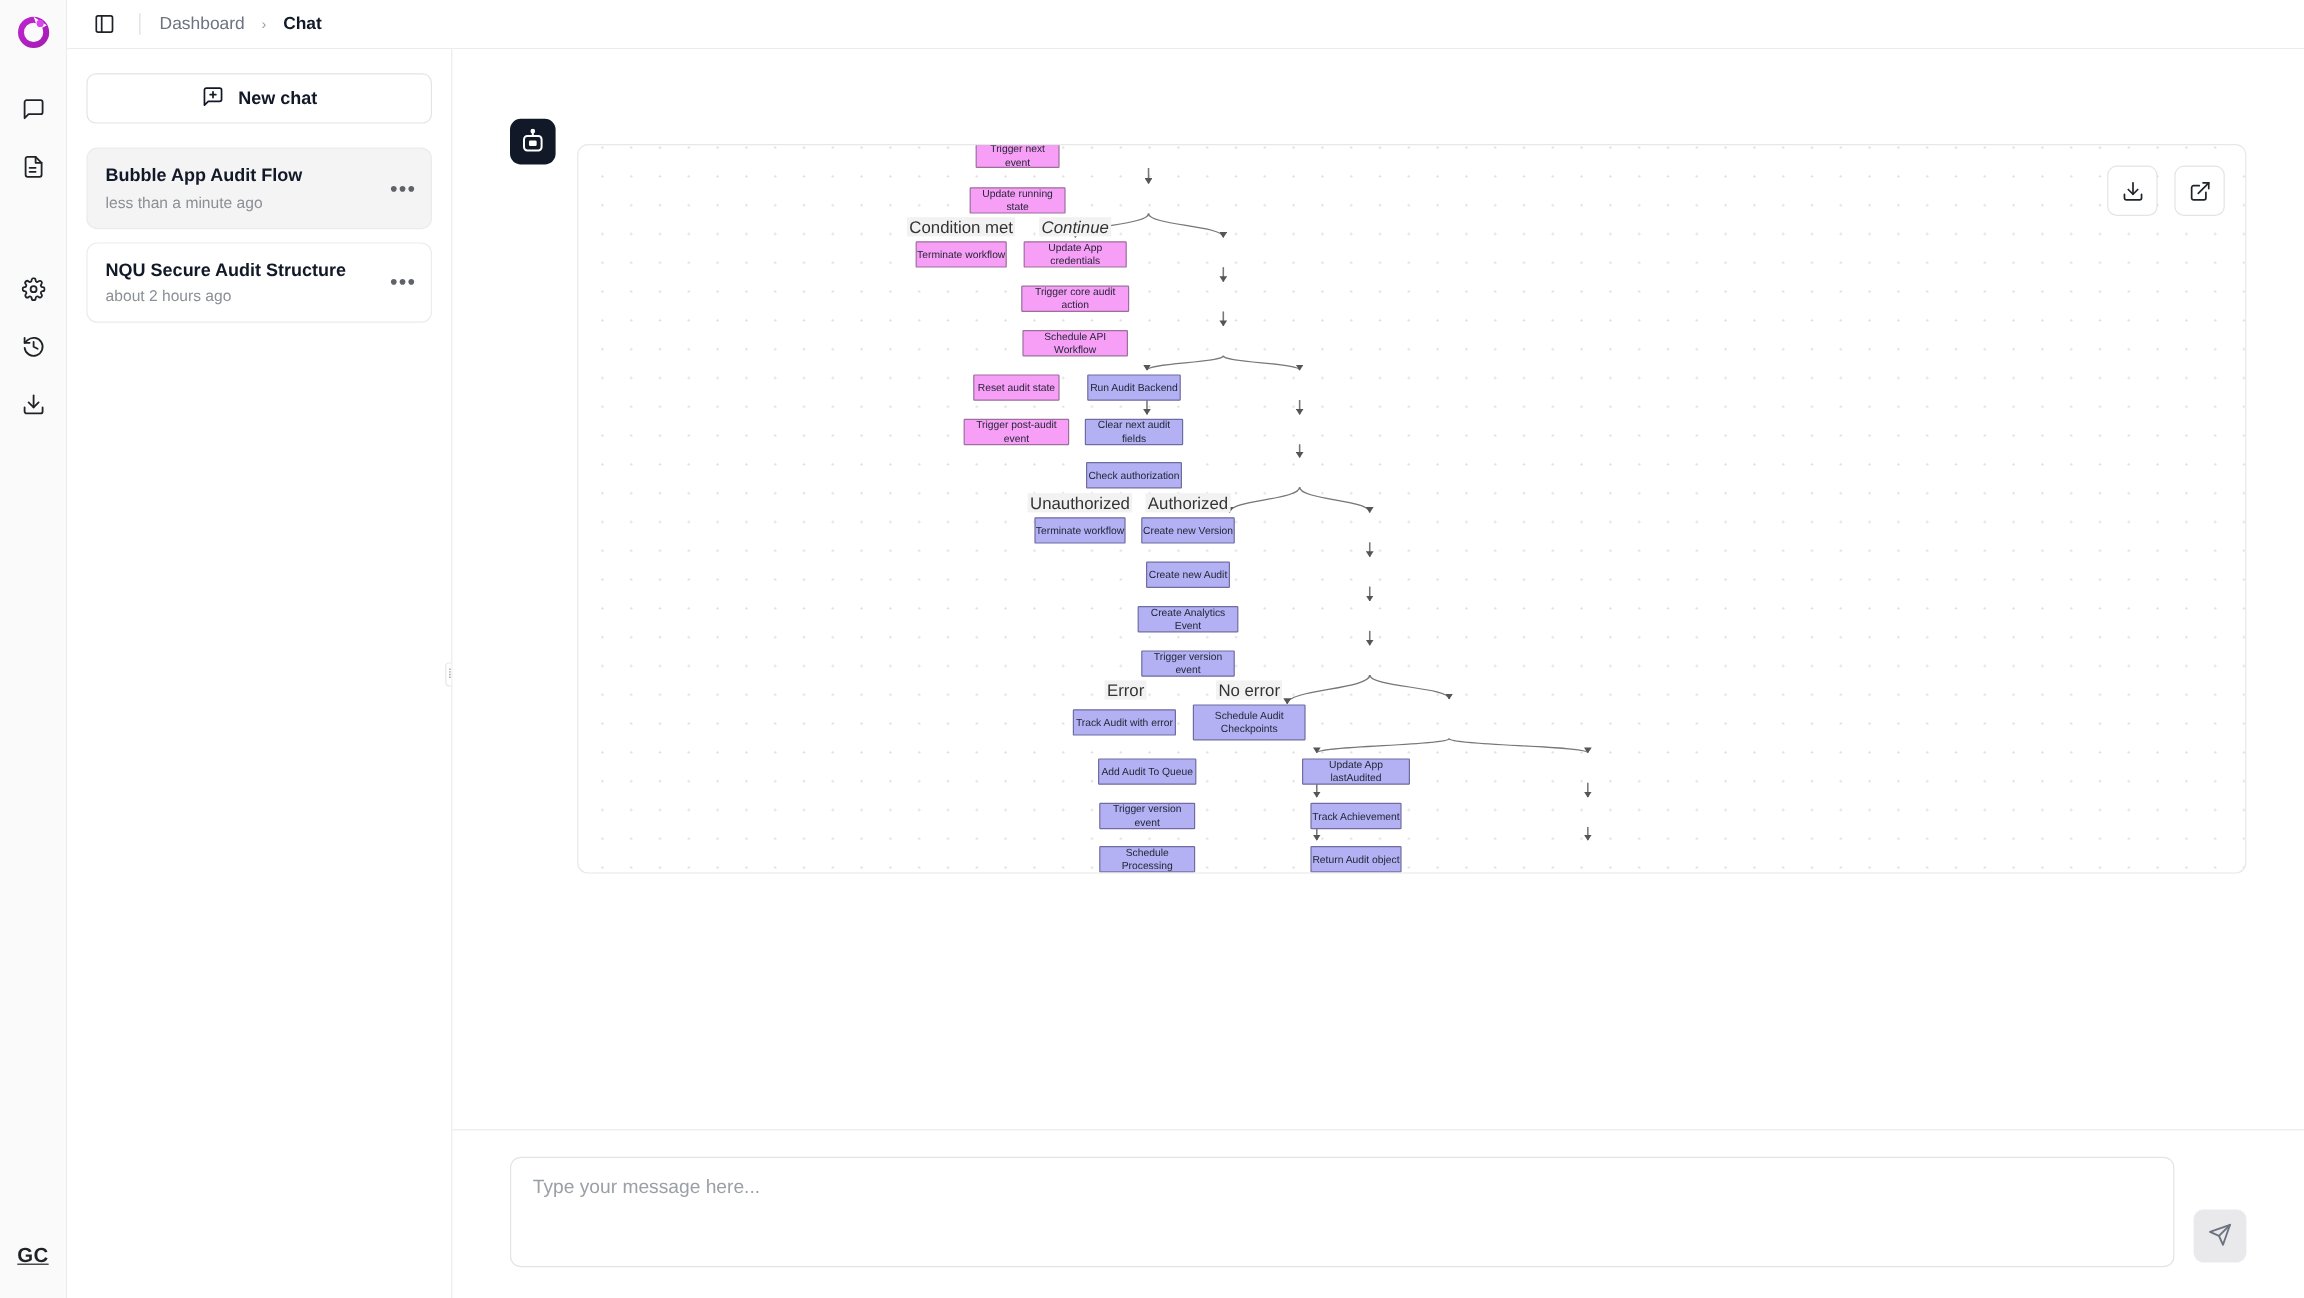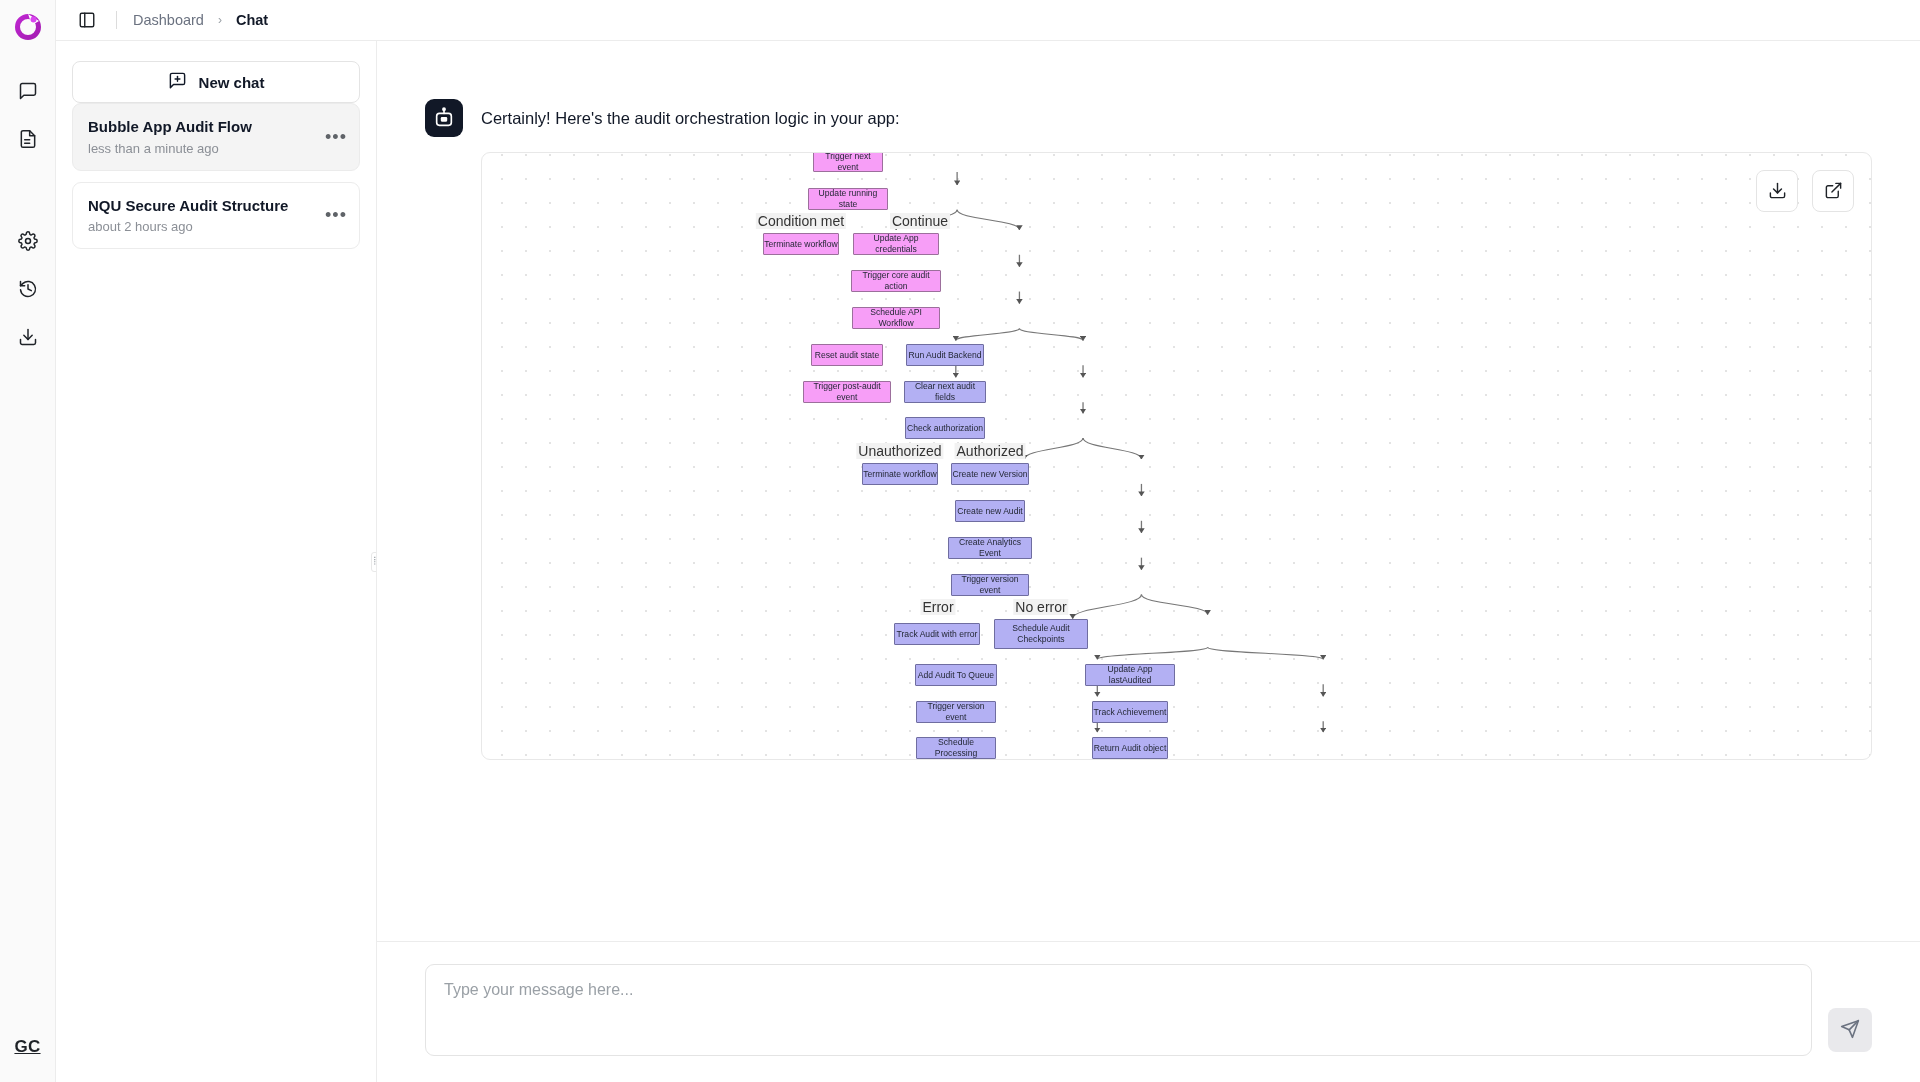--- a/index.html
+++ b/index.html
@@ -60,20 +60,21 @@
     background: #fff;
     position: relative;
     overflow: hidden;
   }
   .newchat {
     width: 100%; height: 42px;
     border: 1px solid #e4e4e4; border-radius: 8px;
     background: #fff; cursor: pointer;
     display: flex; align-items: center; justify-content: center; gap: 12px;
     font-size: 15px; font-weight: 600; color: #111827;
+    margin-bottom: 20px;
   }
   .chat-item {
     position: relative;
     border: 1px solid #ececec; border-radius: 9px;
     padding: 13px 46px 14px 15px; margin-bottom: 11px;
     cursor: pointer; background: #fff;
   }
   .chat-item.active { background: #f4f4f4; border-color:#ebebeb; }
   .chat-title { font-size: 15px; font-weight: 700; color: #111827; line-height: 1.3; }
   .chat-sub { font-size: 13px; color: #8b8f96; margin-top: 4px; }
@@ -261,21 +262,20 @@
           <div class="msg">
             <div class="bot-avatar">
               <svg width="22" height="22" viewBox="0 0 24 24" fill="none" stroke="#ffffff" stroke-width="1.8" stroke-linecap="round" stroke-linejoin="round">
                 <rect x="4" y="7" width="16" height="13" rx="3"></rect>
                 <line x1="12" y1="3" x2="12" y2="7"></line>
                   <circle cx="12" cy="2.5" r="1.2" fill="#fff"></circle>
                 <rect x="8.5" y="11" width="7" height="5" rx="1.2" fill="#fff" stroke="none"></rect>
               </svg>
             </div>
             <div class="msg-body">
-              <div class="msg-text">Certainly! Here's the audit orchestration logic in your app:</div>
 
               <div class="diagram-card">
                 <div class="card-tools">
                   <div class="tool-btn">
                     <svg width="19" height="19" viewBox="0 0 24 24" fill="none" stroke="currentColor" stroke-width="1.8" stroke-linecap="round" stroke-linejoin="round">
                       <path d="M21 15v4a2 2 0 0 1-2 2H5a2 2 0 0 1-2-2v-4"></path>
                         <polyline points="7 10 12 15 17 10"></polyline>
                         <line x1="12" y1="15" x2="12" y2="3"></line>
                     </svg>
                   </div>
@@ -339,21 +339,21 @@
                       <div class="node purple" style="left: 508px; top: 432px; width: 78px; height: 22px;">Trigger version event</div>
                       <div class="node purple" style="left: 455px; top: 481px; width: 86px; height: 22px;">Track Audit with error</div>
                       <div class="node purple" style="left: 559px; top: 481px; width: 94px; height: 30px;">Schedule Audit Checkpoints</div>
                       <div class="node purple" style="left: 474px; top: 522px; width: 82px; height: 22px;">Add Audit To Queue</div>
                       <div class="node purple" style="left: 648px; top: 522px; width: 90px; height: 22px;">Update App lastAudited</div>
                       <div class="node purple" style="left: 474px; top: 559px; width: 80px; height: 22px;">Trigger version event</div>
                       <div class="node purple" style="left: 648px; top: 559px; width: 76px; height: 22px;">Track Achievement</div>
                       <div class="node purple" style="left: 474px; top: 595px; width: 80px; height: 22px;">Schedule Processing</div>
                       <div class="node purple" style="left: 648px; top: 595px; width: 76px; height: 22px;">Return Audit object</div>
                       <div class="edge-label" style="left: 319px; top: 68px;">Condition met</div>
-                      <div class="edge-label" style="left: 438px; top: 68px;">Continue</div>
+                      <div class="edge-label" style="left: 414px; top: 68px; font-style: italic;">Continue</div>
                       <div class="edge-label" style="left: 418px; top: 298px;">Unauthorized</div>
                       <div class="edge-label" style="left: 508px; top: 298px;">Authorized</div>
                       <div class="edge-label" style="left: 456px; top: 454px;">Error</div>
                       <div class="edge-label" style="left: 559px; top: 454px;">No error</div>
                     </div>
                 </div>
               </div>
             </div>
           </div>
         </div>

